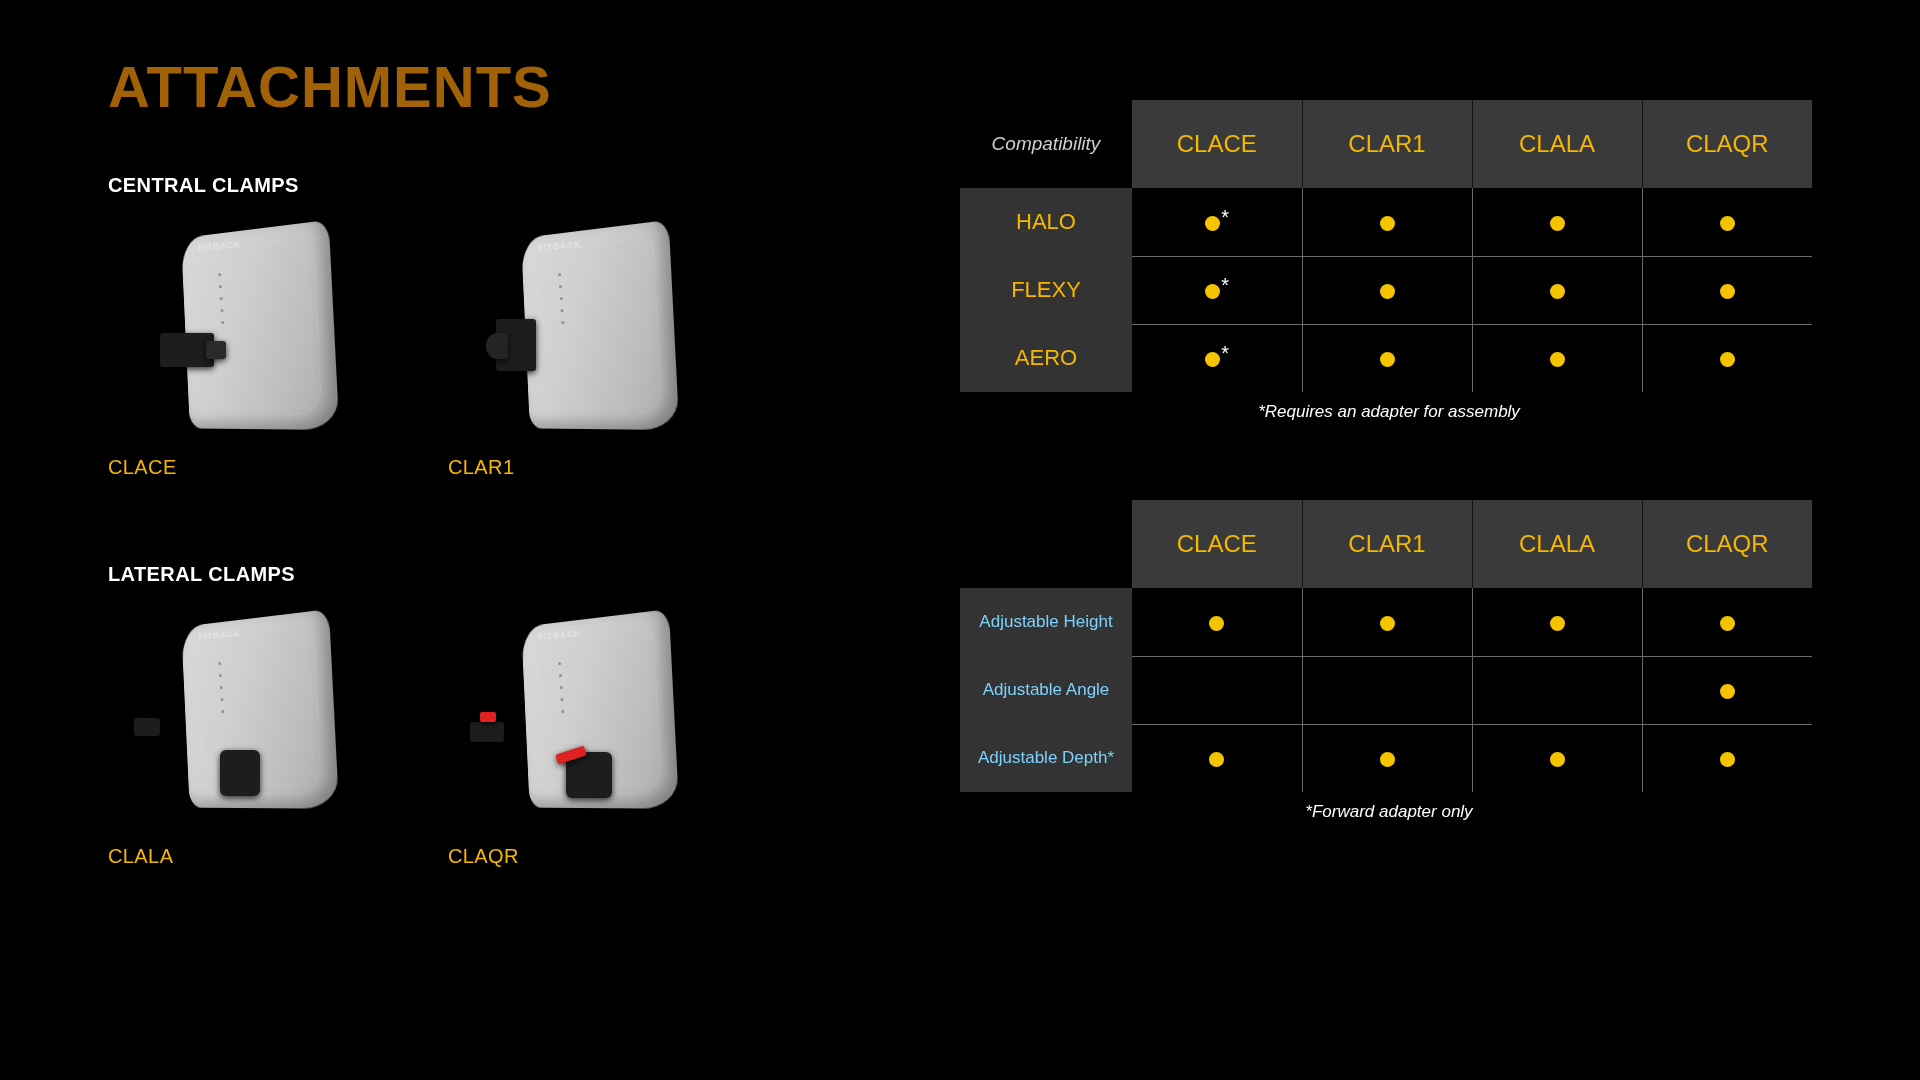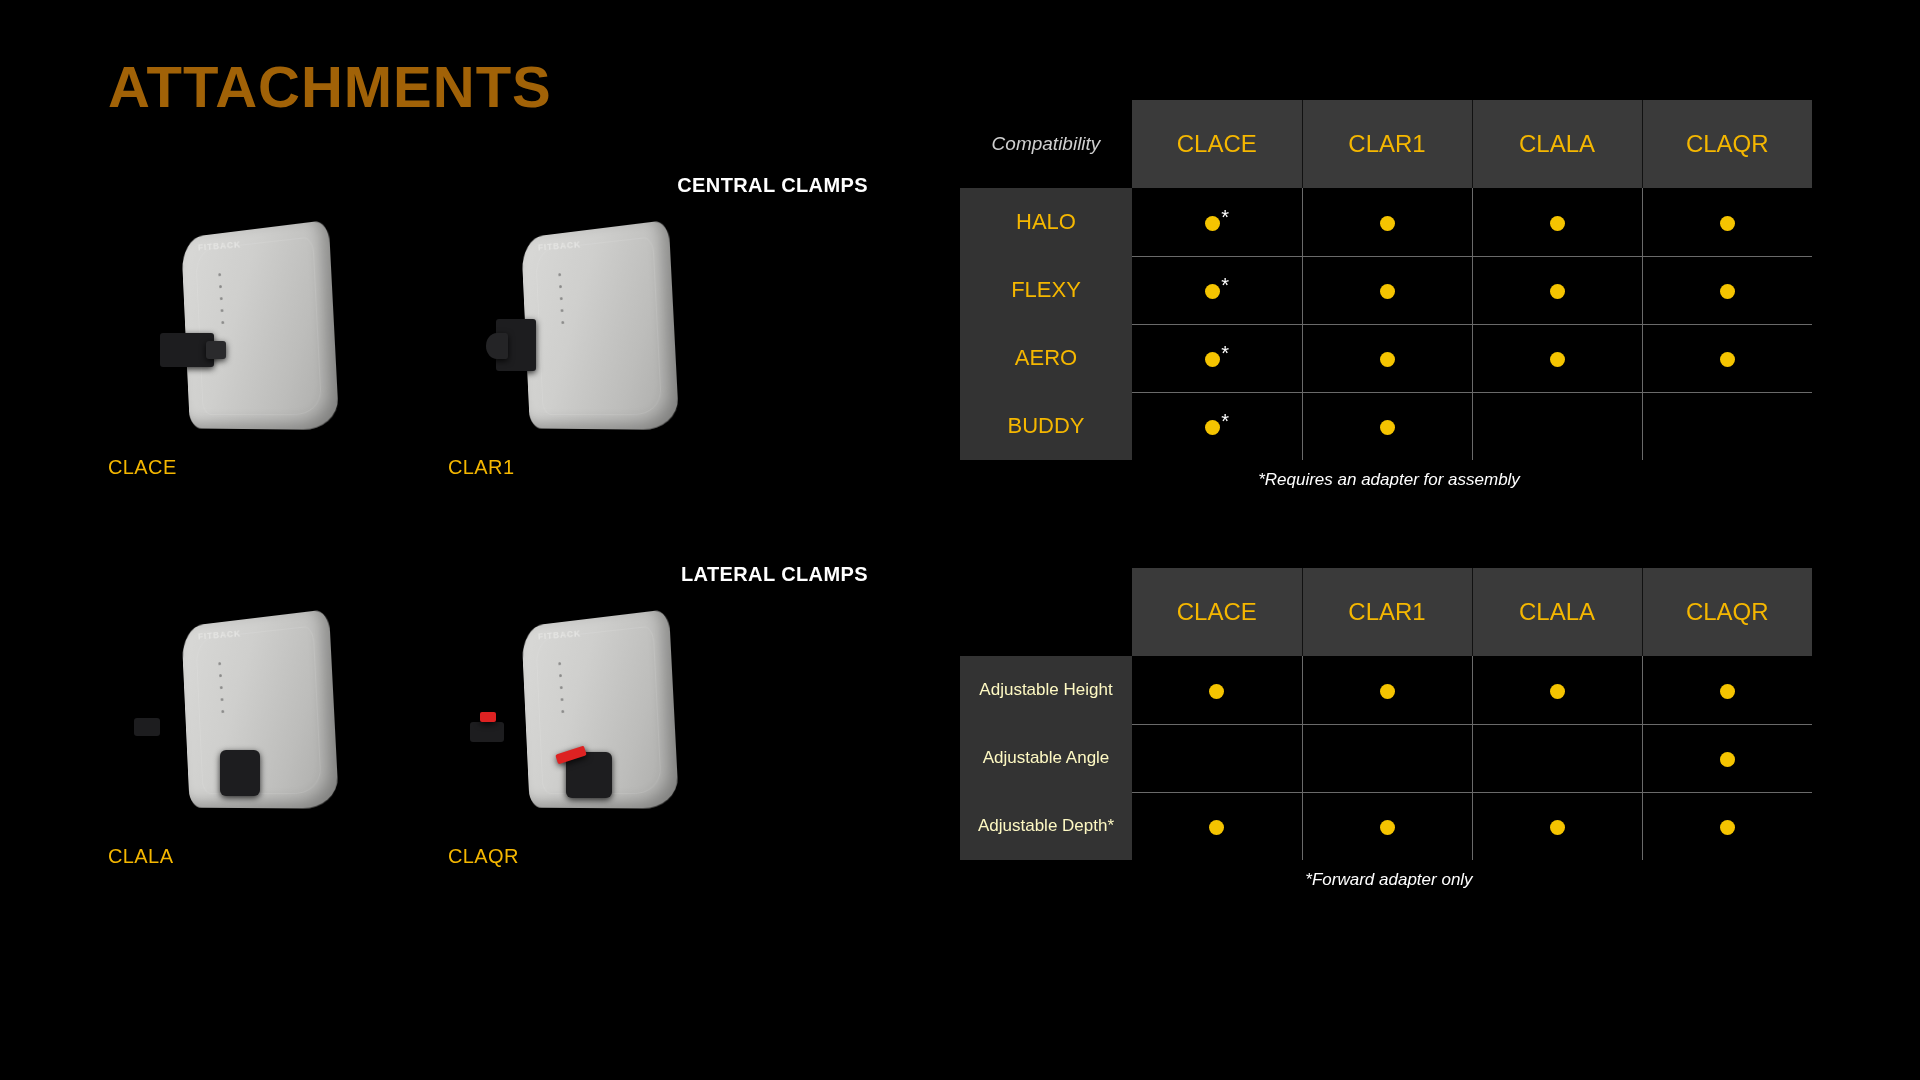--- a/index.html
+++ b/index.html
@@ -19,21 +19,20 @@
     font-weight: bold;
     letter-spacing: 1px;
     line-height: 1.0;
   }
   .section { margin-top: 0; }
   .section-title {
     color: #ffffff;
     font-size: 20px;
     font-weight: bold;
     letter-spacing: 0.4px;
-    text-align: right;
   }
   .prod-row { display: flex; }
   .prod {
     width: 340px;
     display: flex;
     flex-direction: column;
     align-items: flex-start;
   }
   .prod-img-wrap {
     width: 300px; height: 245px;
@@ -130,21 +129,21 @@
   .hdr-cell:last-child { border-right: none; }
   .row-lbl {
     background: #333333;
     color: #f5b700;
     font-size: 22px;
     text-align: center;
     height: 68px;
     vertical-align: middle;
   }
   .row-lbl.small {
-    color: #fef9c3;
+    color: #7dd3fc;
     font-size: 17px;
     line-height: 1.25;
   }
   .cell {
     background: #000;
     text-align: center;
     height: 68px;
     vertical-align: middle;
     border-bottom: 1px solid #6a6a6a;
     border-right: 1px solid #6a6a6a;
@@ -306,27 +305,20 @@
           <td class="cell"><span class="dot"></span></td>
           <td class="cell"><span class="dot"></span></td>
         </tr>
         <tr>
           <td class="row-lbl">AERO</td>
           <td class="cell"><span class="dot"></span><span class="star">*</span></td>
           <td class="cell"><span class="dot"></span></td>
           <td class="cell"><span class="dot"></span></td>
           <td class="cell"><span class="dot"></span></td>
         </tr>
-        <tr>
-          <td class="row-lbl">BUDDY</td>
-          <td class="cell"><span class="dot"></span><span class="star">*</span></td>
-          <td class="cell"><span class="dot"></span></td>
-          <td class="cell"></td>
-          <td class="cell"></td>
-        </tr>
       </tbody>
     </table>
     <div class="note">*Requires an adapter for assembly</div>
 
     <div class="tbl2-wrap">
       <table>
         <colgroup>
             <col class="lbl">
             <col class="dat">
             <col class="dat">

